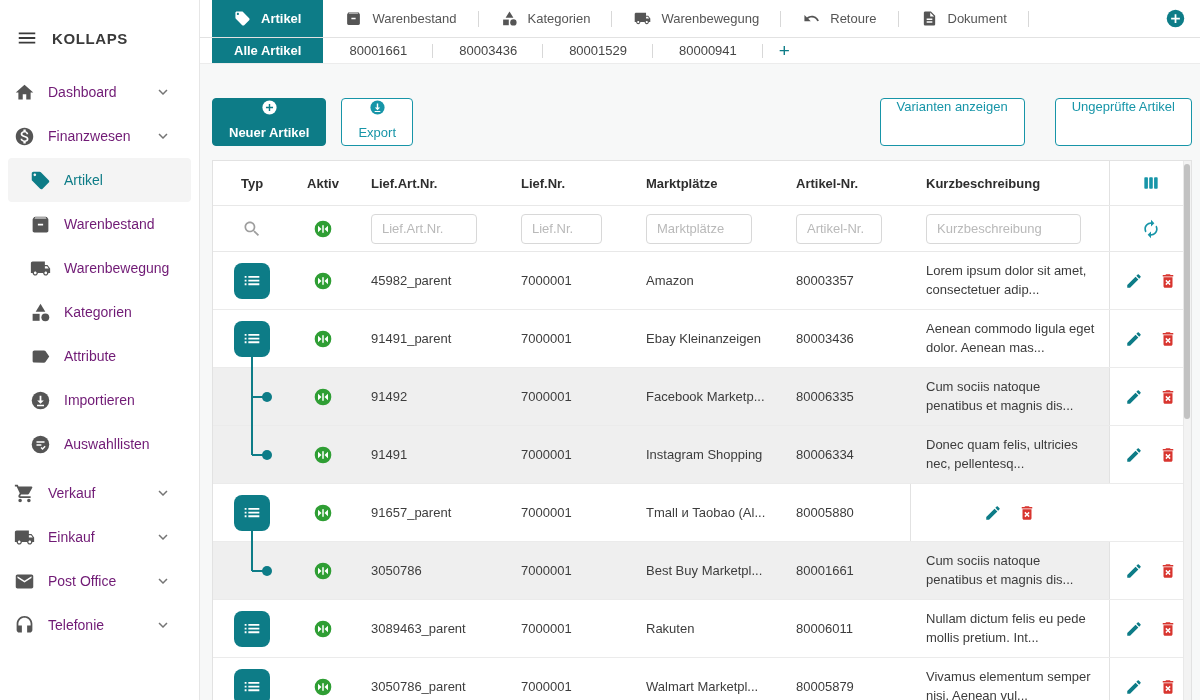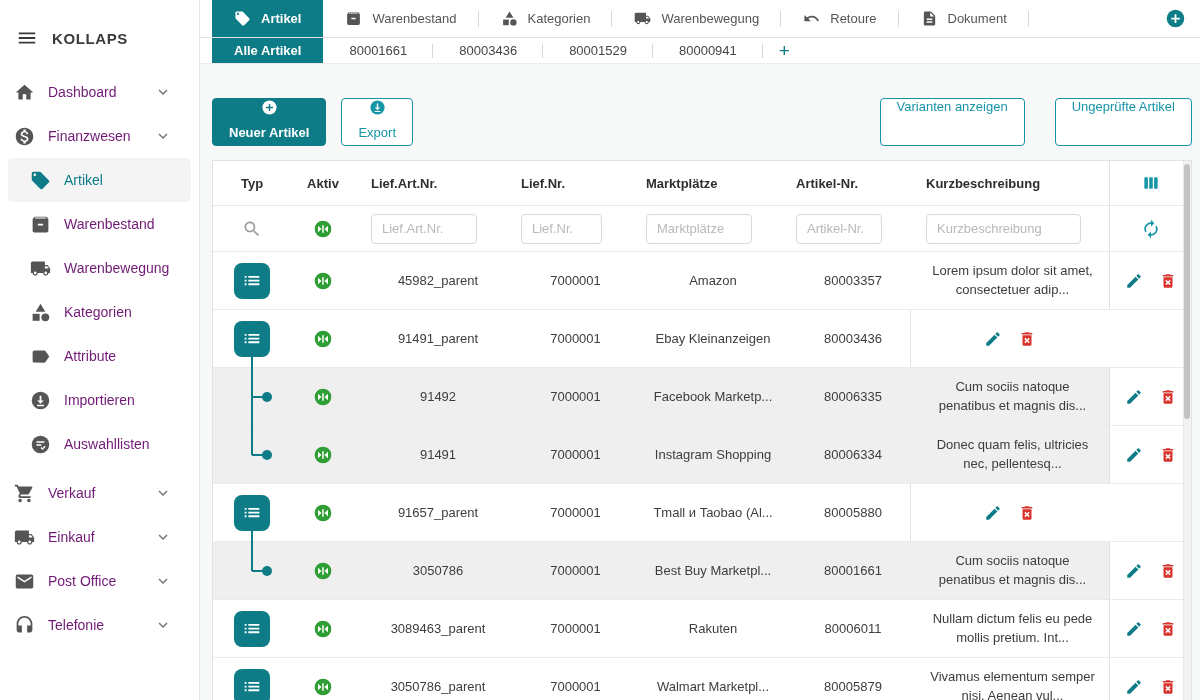--- a/index.html
+++ b/index.html
@@ -50,21 +50,21 @@
   .btn .icon{width:17px;height:17px;}
   .btn.primary{background:var(--primary);border-color:var(--primary);color:#fff;font-weight:bold;}
   .toolbar .btn + .btn{margin-left:15px;}
   .toolbar-right{margin-left:auto;display:flex;gap:15px;}
 
   
   .table{background:#fff;border:1px solid var(--border);position:relative;}
   .trow{display:grid;grid-template-columns:78px 64px 150px 125px 150px 130px 1fr 82px;align-items:center;}
   .thead{height:45px;border-bottom:1px solid #e8e8e8;font-weight:bold;font-size:13px;color:#2e2e2e;}
   .tfilter{height:46px;border-bottom:1px solid #e8e8e8;}
-  .tdata{height:58px;border-bottom:1px solid #ebebeb;font-size:13px;position:relative;cursor:pointer;text-align:center;}
+  .tdata{height:58px;border-bottom:1px solid #ebebeb;font-size:13px;position:relative;cursor:pointer;}
   .tdata.shaded{background:var(--shade);}
   .c{padding-left:16px;}
   .c.center{display:flex;justify-content:center;align-items:center;padding:0;height:100%;}
   .c.desc{line-height:1.45;padding-right:10px;color:#3c3c3c;}
   .c-act{height:100%;display:flex;align-items:center;justify-content:center;gap:16px;border-left:1px solid var(--border);background:#fff;}
   .c-act .abtn{width:18px;height:18px;cursor:pointer;}
   .c-act .abtn.edit{color:var(--primary);}
   .c-act .abtn.del{color:var(--red);}
   .cols-icon{width:20px;height:20px;color:var(--accent);cursor:pointer;}
   .refresh-icon{width:20px;height:20px;color:var(--accent);cursor:pointer;}
@@ -449,20 +449,21 @@
                   <circle cx="12" cy="12" r="10" fill="currentColor"></circle>
                   <path d="M6 8l4.2 4L6 16zM18 8l-4.2 4L18 16z" fill="#fff"></path>
                   <rect x="11.1" y="7.3" width="1.8" height="9.4" rx=".9" fill="#fff"></rect>
                 </svg>
               </span>
             </div>
             <div class="c">91491_parent</div>
             <div class="c">7000001</div>
             <div class="c">Ebay Kleinanzeigen</div>
             <div class="c">80003436</div>
+            <div class="c desc">Aenean commodo ligula eget dolor. Aenean mas...</div>
             <div class="c-act">
               <span class="icon abtn edit">
                 <svg viewBox="0 0 24 24" fill="currentColor">
                   <path d="M3 17.25V21h3.75L17.81 9.94l-3.75-3.75L3 17.25zM20.71 7.04c.39-.39.39-1.02 0-1.41l-2.34-2.34c-.39-.39-1.02-.39-1.41 0l-1.83 1.83 3.75 3.75 1.83-1.83z"></path>
                 </svg>
               </span>
               <span class="icon abtn del">
                 <svg viewBox="0 0 24 24" fill="currentColor">
                   <path d="M6 19c0 1.1.9 2 2 2h8c1.1 0 2-.9 2-2V7H6v12zM8.46 11.88l1.41-1.41L12 12.59l2.12-2.12 1.41 1.41L13.41 14l2.12 2.12-1.41 1.41L12 15.41l-2.12 2.12-1.41-1.41L10.59 14l-2.13-2.12zM15.5 4l-1-1h-5l-1 1H5v2h14V4z"></path>
                 </svg>

